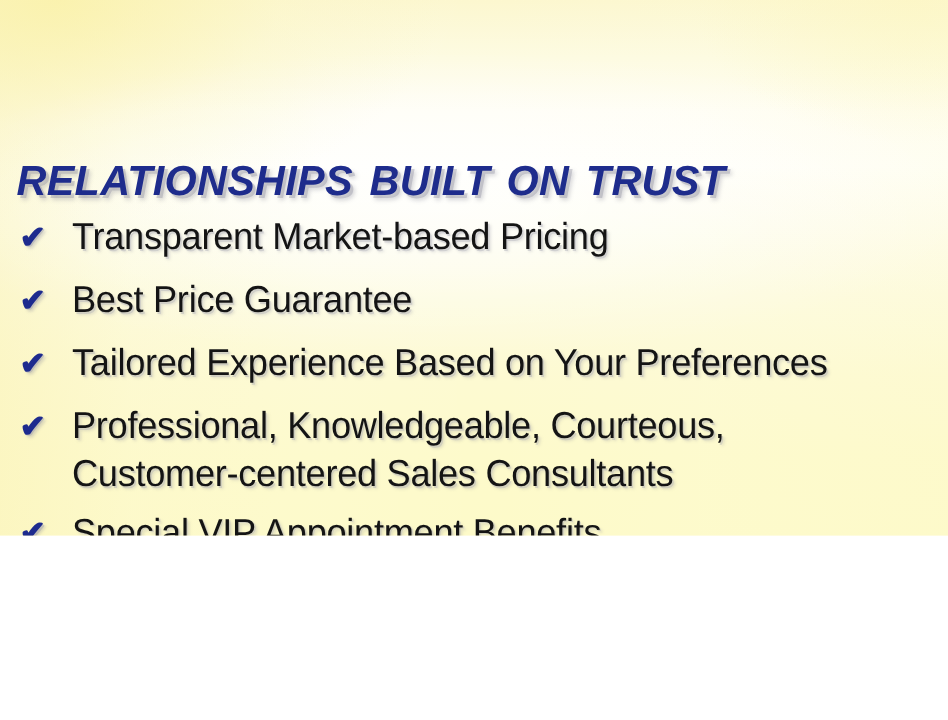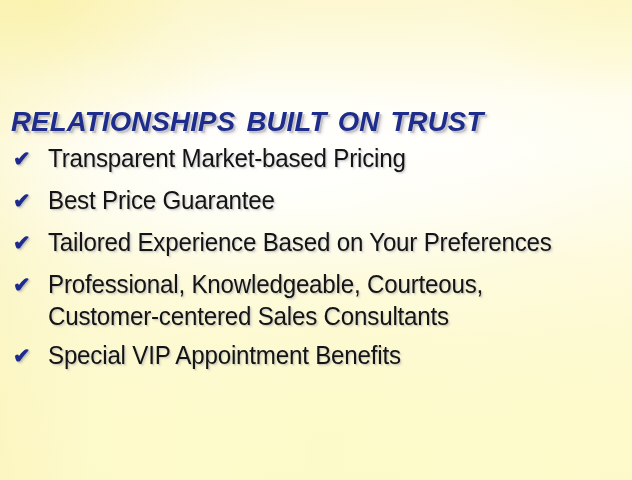--- a/index.html
+++ b/index.html
@@ -9,21 +9,21 @@
   body {
     width: 632px;
     height: 480px;
     overflow: hidden;
     font-family: "Liberation Sans", sans-serif;
   }
 
   #slide {
     position: relative;
     width: 632px;
-    height: 480px;
+    height: 357px;
     box-sizing: border-box;
     overflow: hidden;
     background-color: #fdfacb;
   }
 
   
   .bg-layer {
     position: absolute;
     inset: 0;
     pointer-events: none;

